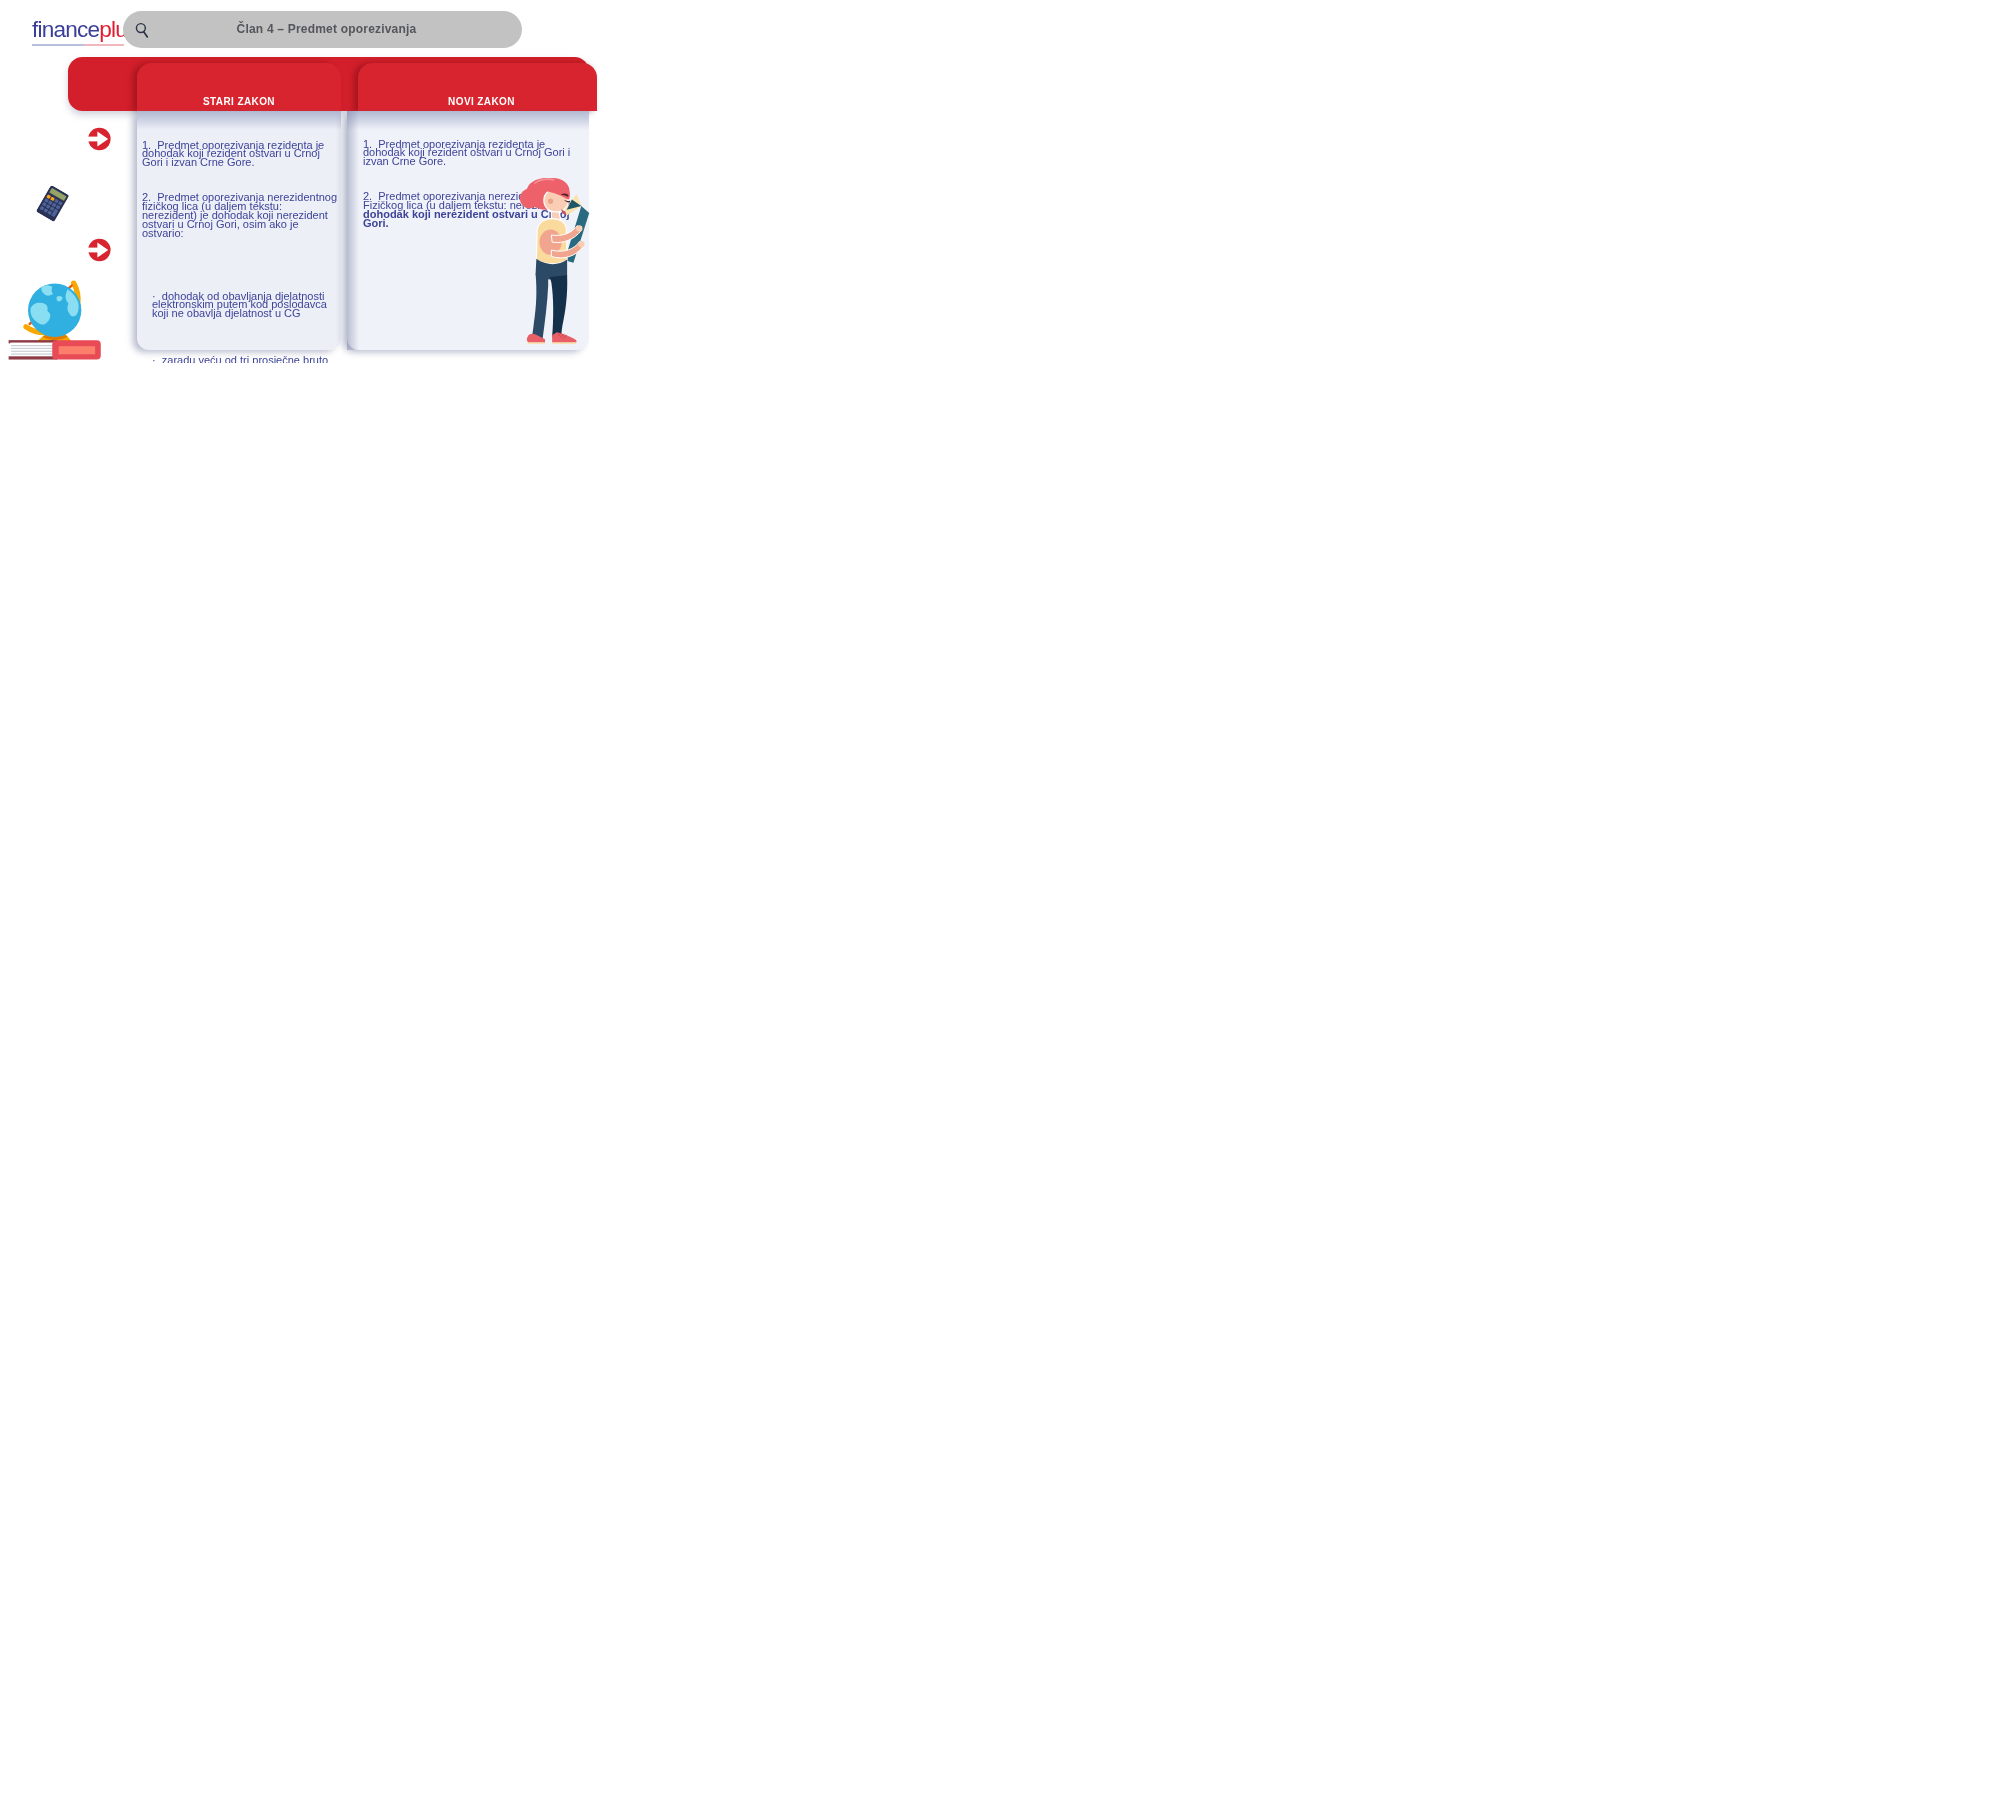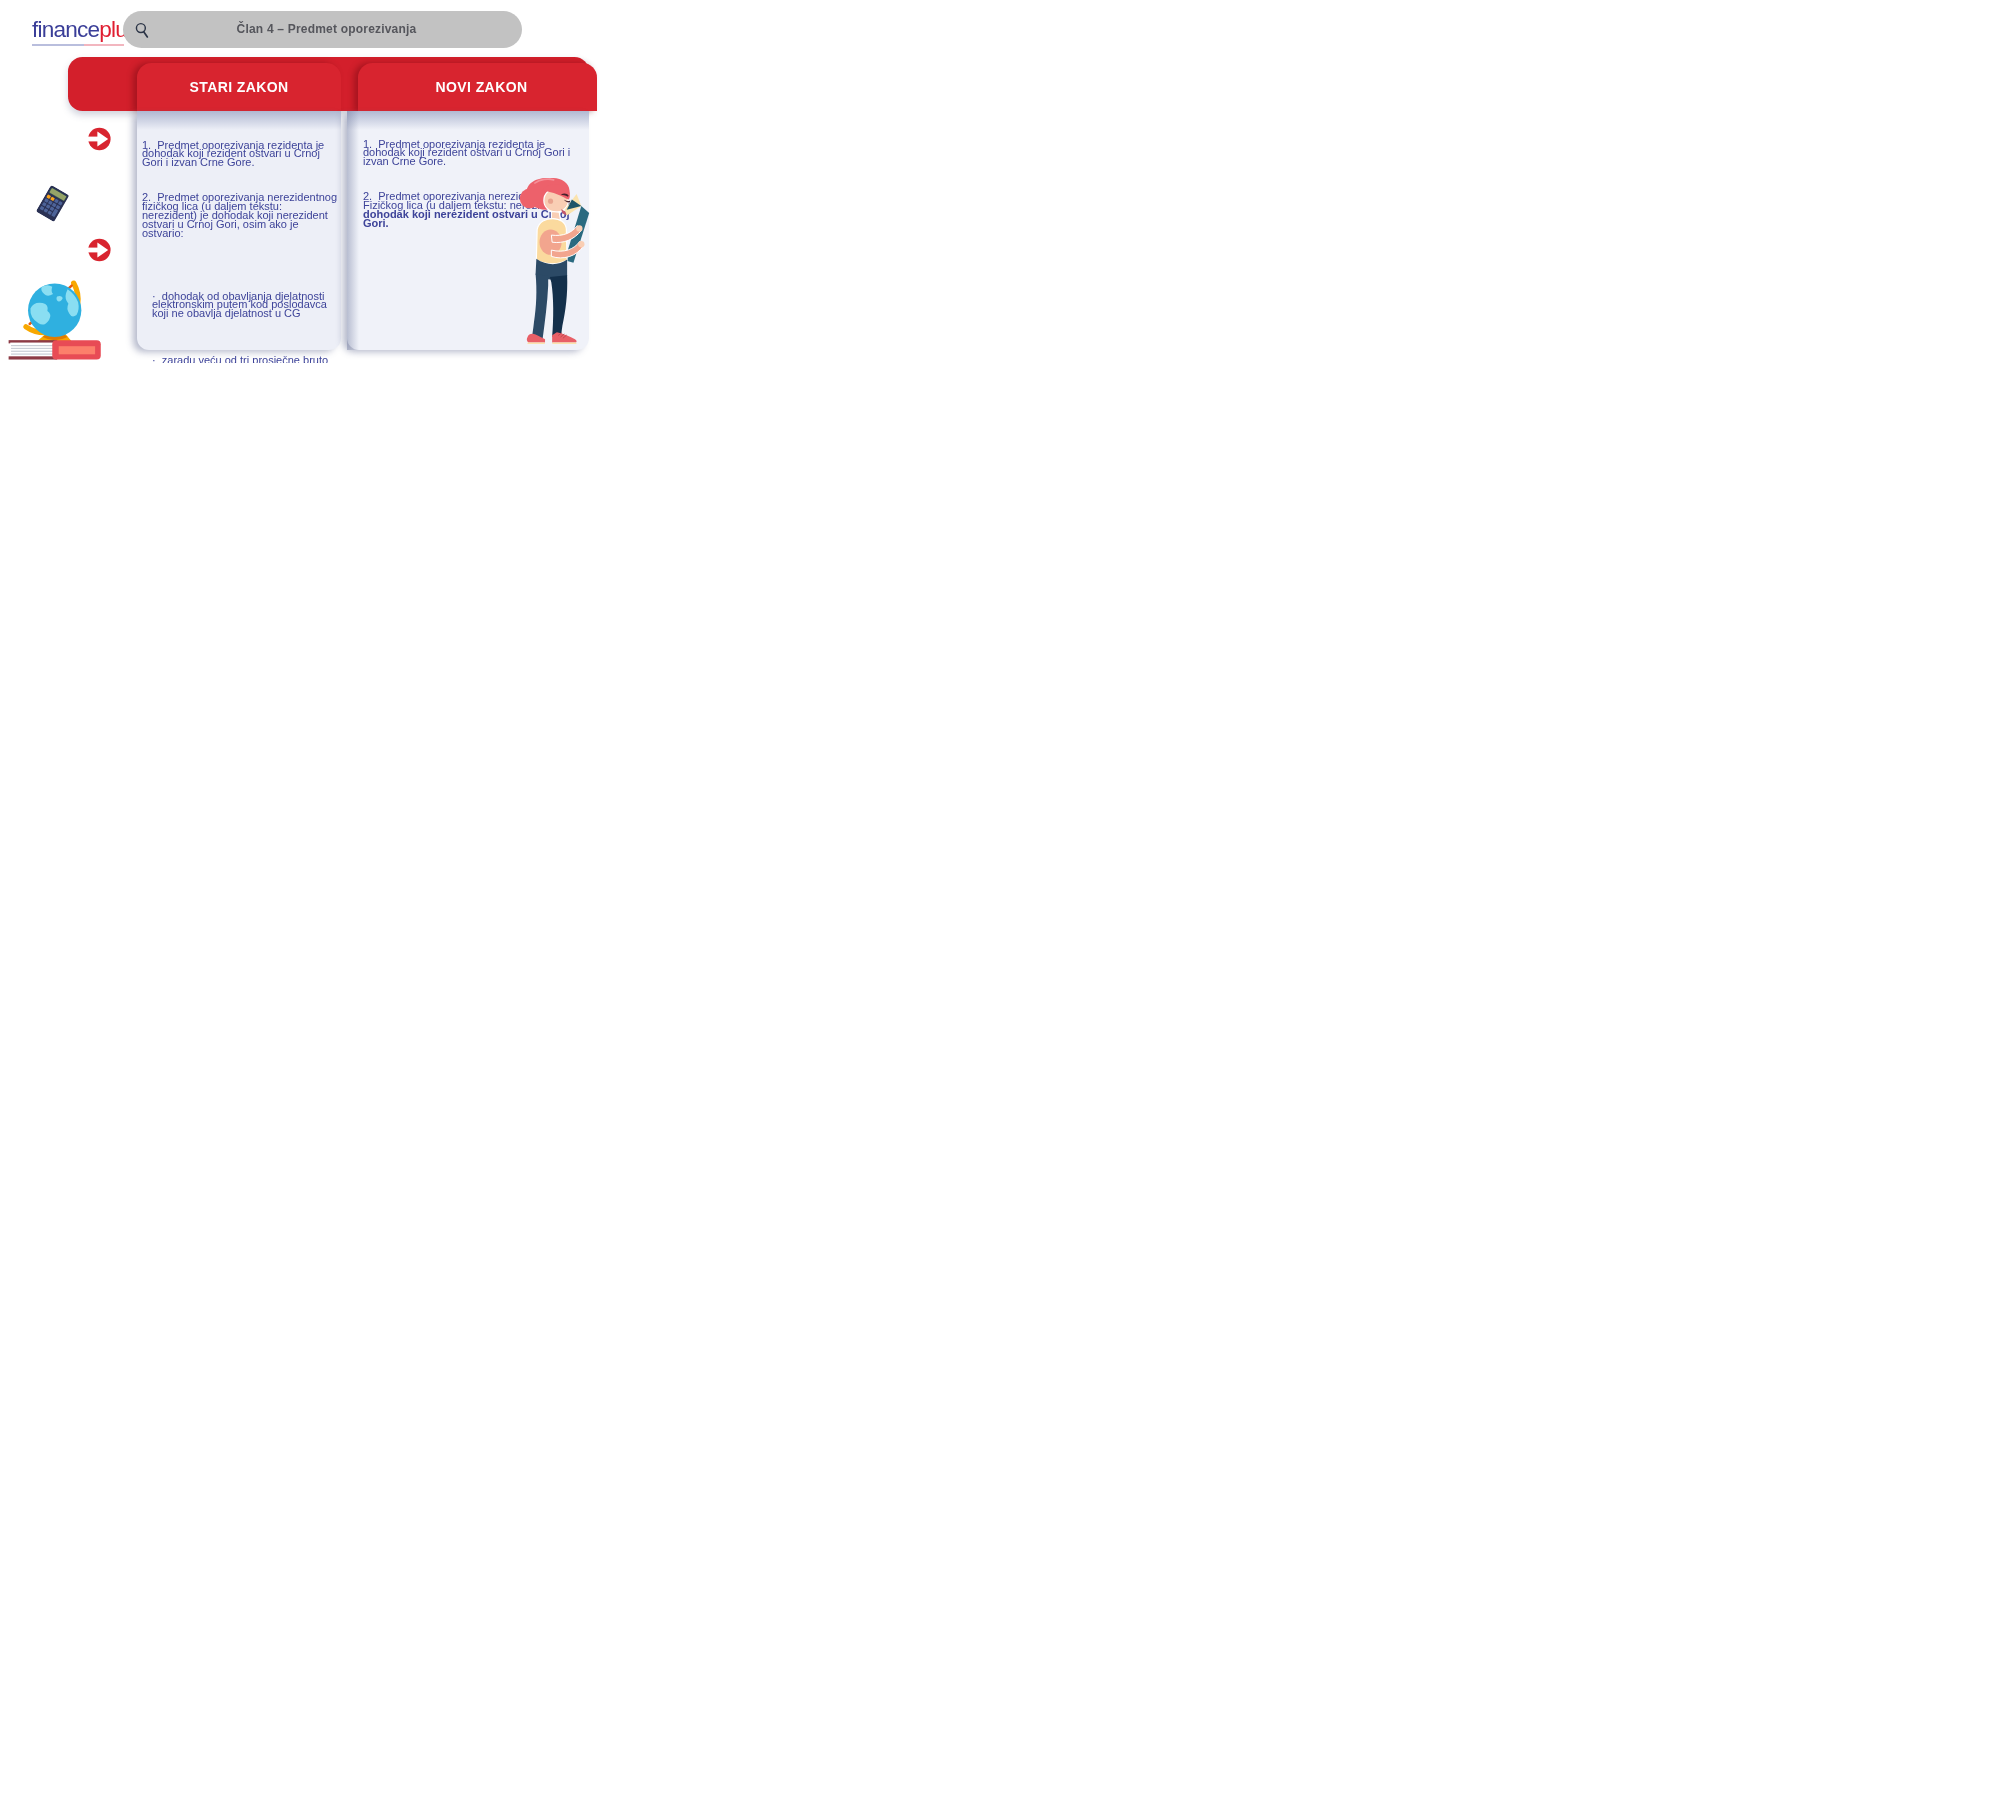--- a/index.html
+++ b/index.html
@@ -34,22 +34,22 @@
     box-shadow:0 4px 7.3px rgba(70,80,120,.25);
   }
   .colheader{
     position:absolute;top:63px;height:48px;background:#d8242f;
     border-radius:14.5px 14.5px 0 0;
     box-shadow:-4px 0.8px 6.4px rgba(80,0,10,.35);
   }
   .colheader.left{left:137px;width:204px;}
   .colheader.right{left:358px;width:231px;padding-left:8px;}
   .colheader h2{
-    margin:0;color:#ffffff;text-align:center;line-height:48px;
-    font-size:14px;font-weight:700;letter-spacing:0.4px;
+    margin:15px;color:#ffffff;text-align:center;line-height:48px;
+    font-size:10px;font-weight:700;letter-spacing:0.4px;
   }
 
   
   .card{
     position:absolute;top:111px;height:239px;background:#edeff7;
     border-radius:0 0 12px 12px;
     box-shadow:-4.8px 3.2px 7.3px -1.6px rgba(90,100,140,.45);
   }
   .card.left{left:137px;width:204px;}
   .card.right{left:347px;width:242px;background:#f0f2f9;}

